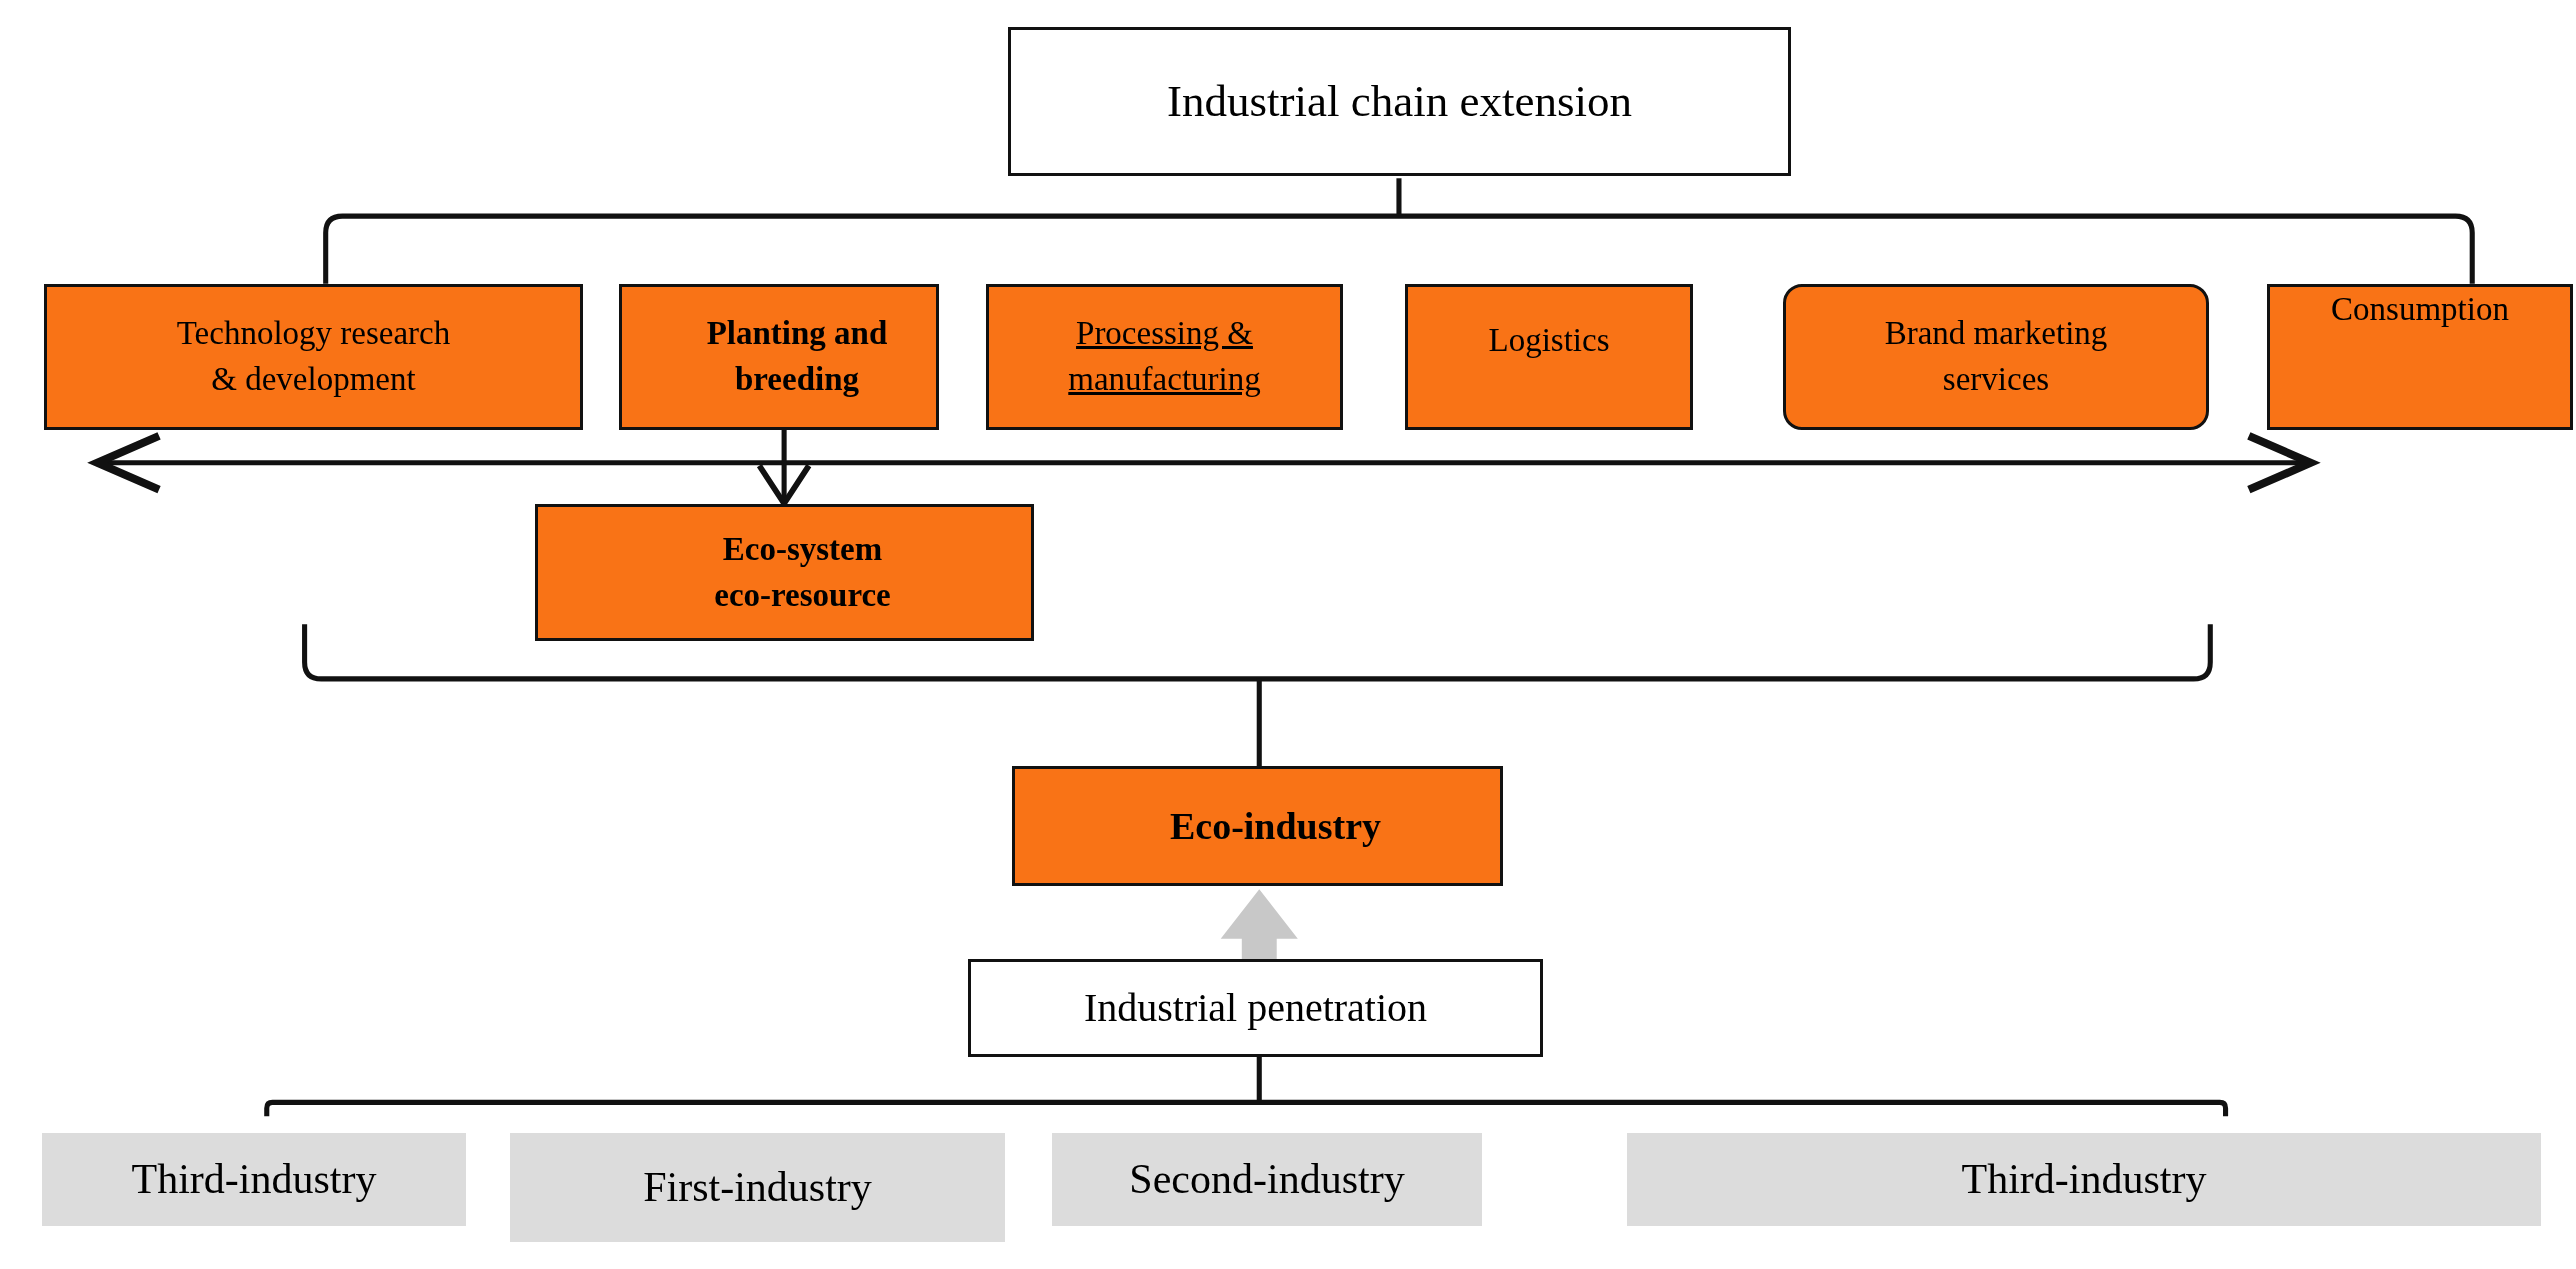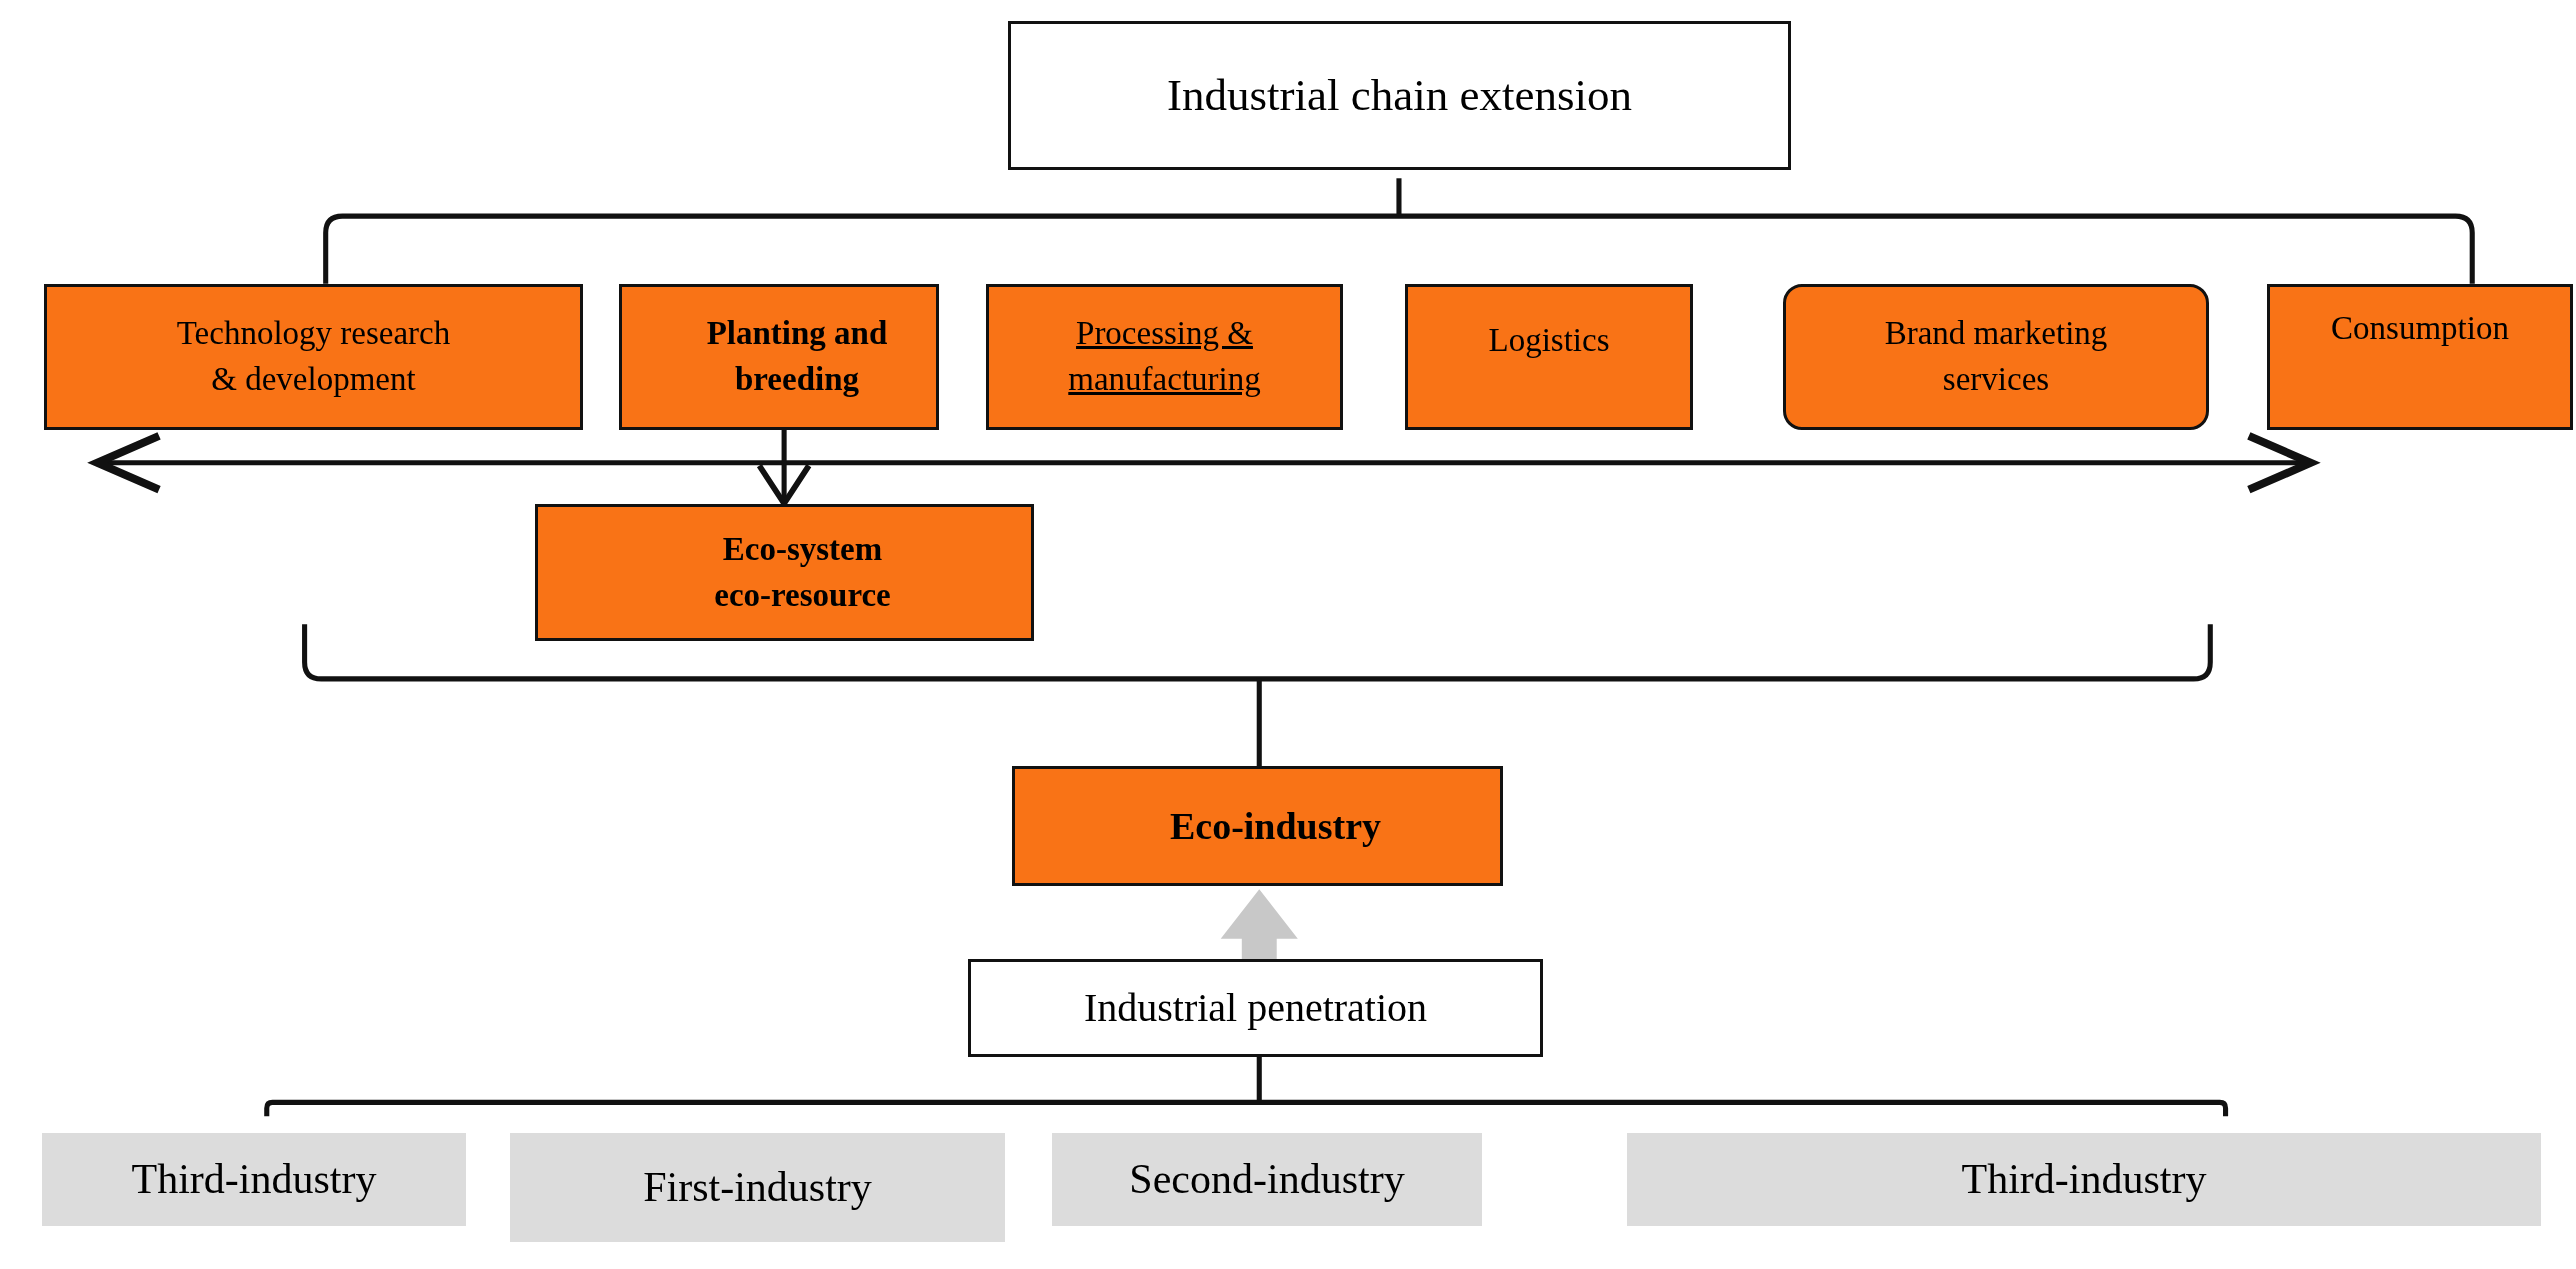--- a/index.html
+++ b/index.html
@@ -75,37 +75,37 @@
 
     <path d="M 1730 933 L 1730 1053" stroke="#111111" stroke-width="7" fill="none"></path>
 
     <path d="M 1730 1222 L 1783 1290 L 1754 1290 L 1754 1320 L 1706 1320 L 1706 1290 L 1677 1290 Z" fill="#c8c8c8" stroke="none"></path>
 
     <path d="M 1730 1452 L 1730 1515" stroke="#111111" stroke-width="7" fill="none"></path>
 
     <path d="M 366 1534 L 366 1523 Q 366 1515 374 1515 L 3050 1515 Q 3058 1515 3058 1523 L 3058 1534" stroke="#111111" stroke-width="7" fill="none"></path>
   </svg>
 
-  <div class="box box-outline" style="left:1008px; top:21px; width:783px; height:149px; font-size:45px;">Industrial chain extension</div>
+  <div class="box box-outline" style="left:1008px; top:27px; width:783px; height:149px; font-size:45px;">Industrial chain extension</div>
 
   <div class="box box-fill" style="left:44px; top:284px; width:539px; height:146px; font-size:33px;">Technology research
 &amp; development</div>
 
   <div class="box box-fill bold" style="left:619px; top:284px; width:320px; height:146px; font-size:33px;">Planting and
 breeding</div>
 
   <div class="box box-fill" style="left:986px; top:284px; width:357px; height:146px; font-size:33px;text-decoration:underline;">Processing &amp;
 manufacturing</div>
 
   <div class="box box-fill" style="left:1405px; top:284px; width:288px; height:146px; font-size:33px; align-items:flex-start; padding-top:31px;">Logistics</div>
 
   <div class="box box-fill" style="left:1783px; top:284px; width:426px; height:146px; font-size:33px;border-radius:19px;">Brand marketing
 services</div>
 
-  <div class="box box-fill" style="left:2267px; top:284px; width:306px; height:146px; font-size:33px; align-items:flex-start; padding-top:19px;font-family:Liberation Serif, serif;">Consumption</div>
+  <div class="box box-fill" style="left:2267px; top:284px; width:306px; height:146px; font-size:33px; align-items:flex-start; font-family:Liberation Serif, serif;">Consumption</div>
 
   <div class="box box-fill bold" style="left:535px; top:504px; width:499px; height:137px; font-size:33px;">Eco-system
 eco-resource</div>
 
   <div class="box box-fill bold" style="left:1012px; top:766px; width:491px; height:120px; font-size:38px;">Eco-industry</div>
 
   <div class="box box-outline" style="left:968px; top:959px; width:575px; height:98px; font-size:40px;">Industrial penetration</div>
 
   <div class="box box-plain" style="left:42px; top:1133px; width:424px; height:93px; font-size:42px;">Third-industry</div>
 

